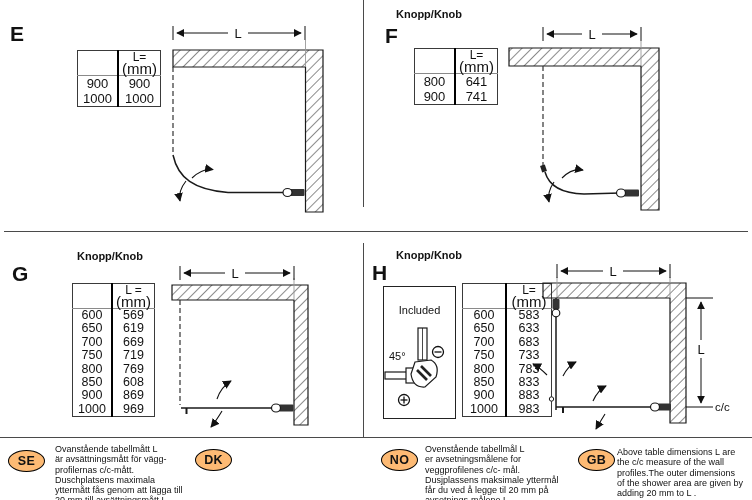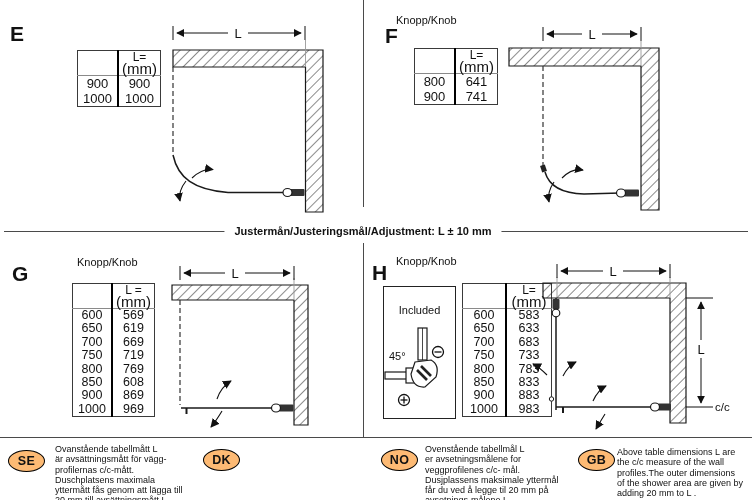--- a/index.html
+++ b/index.html
@@ -1,20 +1,20 @@
 <!DOCTYPE html>
 <html><head>
 <meta charset="utf-8">
 <style>
   html,body{margin:0;padding:0;background:#e8e8e8;}
   #page{position:relative;width:752px;height:500px;background:#fff;overflow:hidden;
         font-family:"Liberation Sans",sans-serif;color:#111;}
   .abs{position:absolute;}
   .panel-letter{position:absolute;font-size:21px;font-weight:bold;line-height:1;}
-  .knob-label{position:absolute;font-size:11px;font-weight:normal;line-height:1;margin-top:6px;}
+  .knob-label{position:absolute;font-size:11px;font-weight:bold;line-height:1;}
   
   table.dim-table{position:absolute;border-collapse:collapse;background:#fff;
         border:1.4px solid #3a3a3a;text-align:center;table-layout:fixed;}
   table.dim-table th,table.dim-table td{padding:0 3px;font-weight:normal;}
   table.dim-table .c2,table.dim-table td:nth-child(2){border-left:2px solid #000;}
   table.dim-table thead th{border-bottom:1.4px solid #8a8a8a;vertical-align:bottom;padding-bottom:1px;}
   .tbl-ef{font-size:13px;}
   .tbl-ef td{height:15px;line-height:15px;}
   .tbl-ef th{width:33px;}
   .tbl-gh{font-size:12.5px;}
@@ -38,21 +38,20 @@
 </style>
 </head>
 <body>
 
 <div id="page">
 
   <div class="vline" style="left:362.5px;top:0;height:207px;"></div>
   <div class="hline" style="left:4px;top:231px;width:744px;"></div>
   <div class="vline" style="left:362.5px;top:243px;height:194px;"></div>
   <div class="hline" style="left:0;top:437px;width:752px;"></div>
-  <div class="divider-label">Justermån/Justeringsmål/Adjustment: L ± 10 mm</div>
 
   <div class="panel-letter" style="left:10px;top:23px;">E</div>
   <table class="dim-table tbl-ef" style="left:77px;top:50px;">
     <thead>
       <tr>
         <th class="c1"></th>
         <th class="c2">
           <div class="hdr-l">L=</div>
           <div class="hdr-mm">(mm)</div>
         </th>
@@ -363,21 +362,21 @@
   </svg>
 
   <div class="lang-badge" style="left:8px;top:450px;">SE</div>
   <div class="note-text" style="left:55px;top:444px;">Ovanstående tabellmått L
 är avsättningsmått för vägg-
 profilernas c/c-mått.
 Duschplatsens maximala
 yttermått fås genom att lägga till
 20 mm till avsättningsmått L .</div>
 
-  <div class="lang-badge" style="left:203px;top:449px;">DK</div>
+  <div class="lang-badge" style="left:195px;top:449px;">DK</div>
 
   <div class="lang-badge" style="left:381px;top:449px;">NO</div>
   <div class="note-text" style="left:425px;top:444px;">Ovenstående tabellmål L
 er avsetningsmålene for
 veggprofilenes c/c- mål.
 Dusjplassens maksimale yttermål
 får du ved å legge til 20 mm på
 avsetnings-målene L .</div>
 
   <div class="lang-badge" style="left:578px;top:449px;">GB</div>

